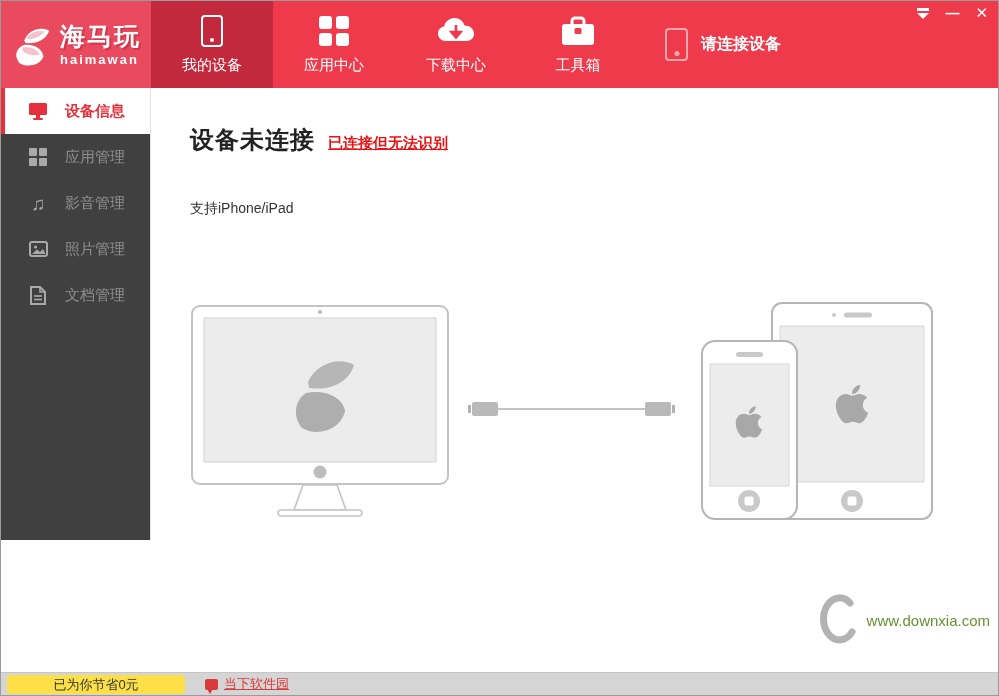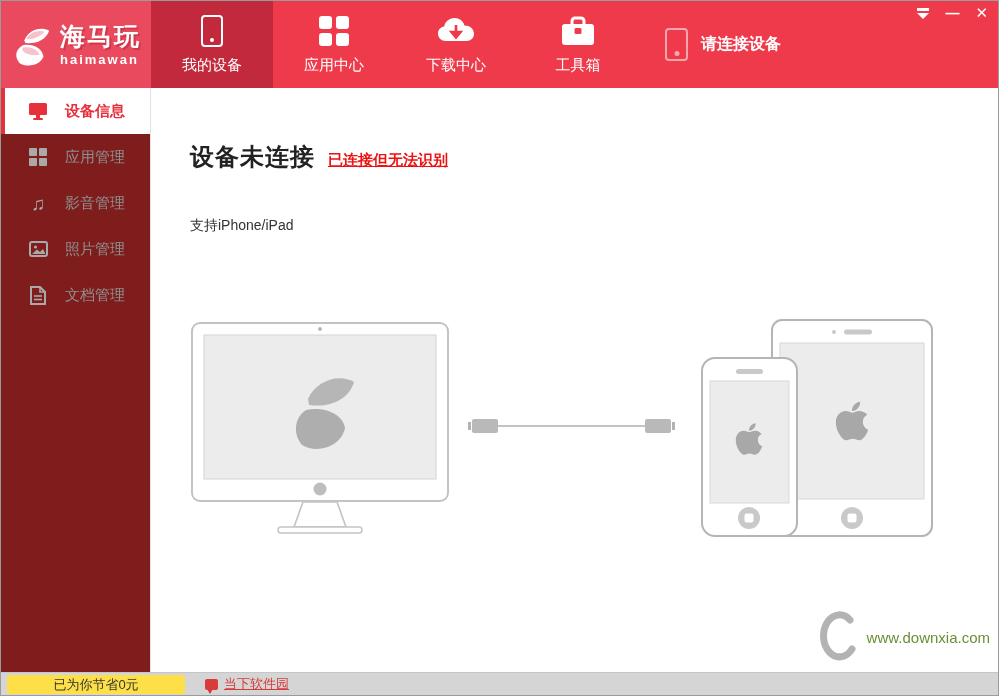--- a/index.html
+++ b/index.html
@@ -33,31 +33,31 @@
 
   .win-controls { position:absolute; top:5px; right:10px; display:flex; align-items:center; gap:16px; }
   .wc { color:#fff; cursor:pointer; display:flex; align-items:center; justify-content:center; height:14px; }
   .i-menu { display:flex; flex-direction:column; align-items:center; gap:2px; }
   .i-menu .bar { width:12px; height:3px; background:#fff; }
   .i-menu .tri { width:0; height:0; border-left:6px solid transparent; border-right:6px solid transparent; border-top:6px solid #fff; }
   .wc-min { font-size:14px; font-weight:bold; letter-spacing:0; line-height:8px; }
   .wc-close { font-size:15px; font-weight:bold; }
 
   
-  .sidebar { position:absolute; left:0; top:87px; width:150px; height:586px; background:#7f1d1d; border-right:1px solid #e2e2e2; }
+  .sidebar { position:absolute; left:0; top:87px; width:150px; height:452px; background:#404040; border-right:1px solid #e2e2e2; }
   .side-item { height:46px; display:flex; align-items:center; padding-left:27px; gap:17px; cursor:pointer; color:#8f8f8f; }
   .side-item .lbl { font-size:15px; }
   .side-item.active { background:#fff; border-left:4px solid #e8303d; padding-left:23px; color:#e8303d; font-weight:bold; }
   .side-icon { width:20px; height:20px; display:flex; align-items:center; justify-content:center; flex:0 0 auto; }
   .sg { display:grid; grid-template-columns:8px 8px; grid-template-rows:8px 8px; gap:2px; }
   .sg span { background:#a9a9a9; border-radius:1px; }
   .music-glyph { font-size:19px; color:#a9a9a9; line-height:1; }
 
   
-  .main { position:absolute; left:151px; top:104px; width:848px; height:586px; background:#fff; }
+  .main { position:absolute; left:151px; top:87px; width:848px; height:586px; background:#fff; }
   .head-row { display:flex; align-items:baseline; margin:36px 0 0 38px; gap:13px; }
   .page-title { font-size:24px; font-weight:bold; color:#222; letter-spacing:1px; }
   .warn-link { font-size:15px; font-weight:bold; color:#ee1111; text-decoration:underline; cursor:pointer; }
   .support { margin:44px 0 0 38px; font-size:14px; color:#333; }
 
   .illustration { position:absolute; left:38px; top:206px; width:748px; height:234px; }
 
   
   .statusbar { position:absolute; left:0; bottom:0; width:100%; height:23px; background:#d5d5d5; border-top:1px solid #c6c6c6; }
   .savings-pill { position:absolute; left:6px; top:2px; width:178px; height:19px; background:#fde047; border-radius:3px; display:flex; align-items:center; justify-content:center; font-size:13px; color:#333; }

